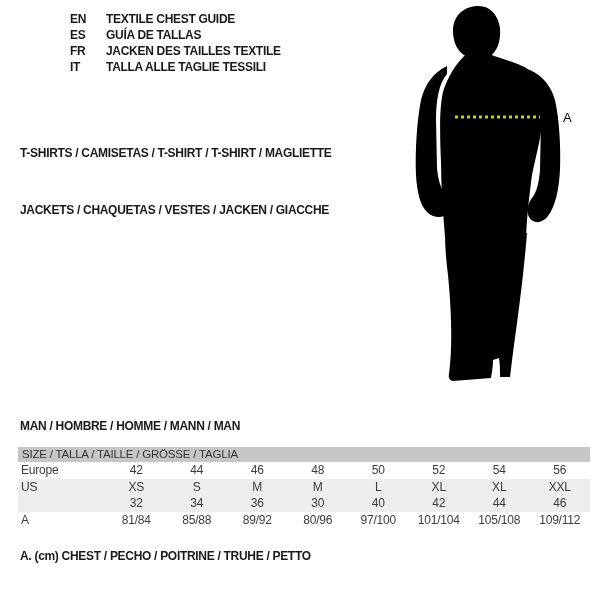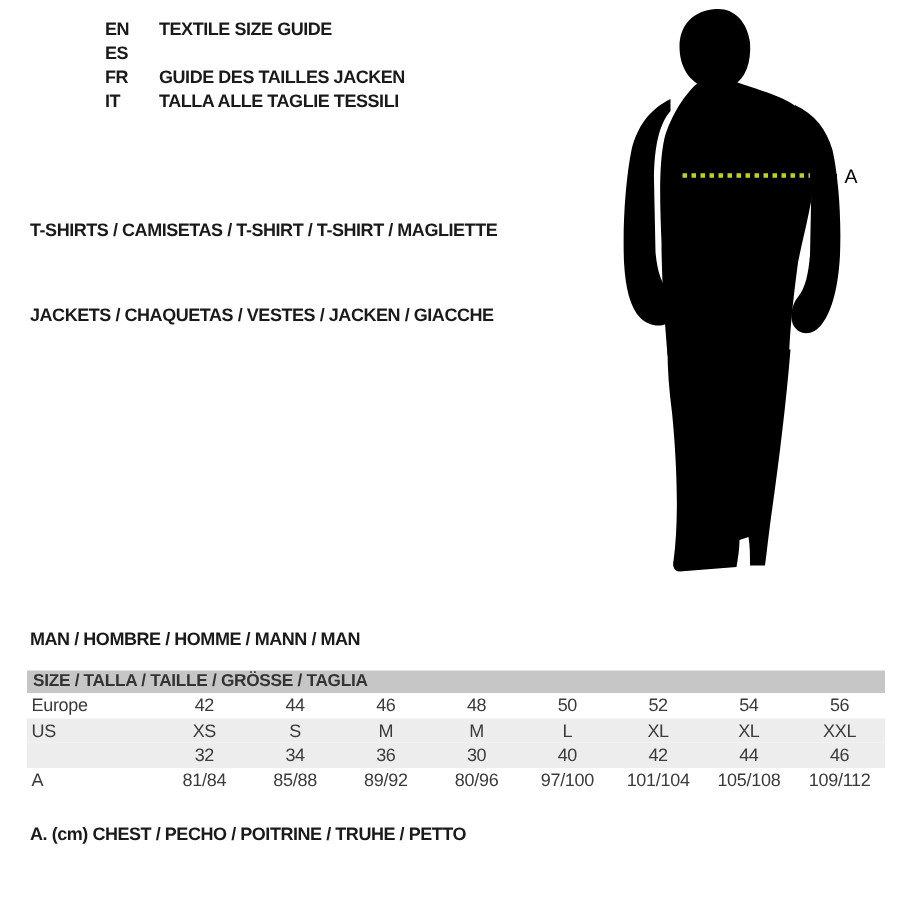--- a/index.html
+++ b/index.html
@@ -42,21 +42,21 @@
     position: absolute; left: 20px; top: 419px;
     font-size: 12px; font-weight: 700; letter-spacing: -0.3px;
   }
 
   .size-table {
     position: absolute; left: 18px; top: 447px; width: 572px;
   }
   .thead {
     height: 15px; line-height: 15px;
     background: var(--header-bg);
-    font-size: 11.5px; font-weight: 700; letter-spacing: -0.2px;
+    font-size: 11.5px; font-weight: 400; letter-spacing: -0.2px;
     color: #333333;
     padding-left: 4px;
   }
   .trow {
     display: flex; height: 16.5px; line-height: 16.5px;
     font-size: 12px; color: var(--text-table); letter-spacing: -0.2px; justify-content: flex-end;
   }
   .trow.shade { background: var(--row-shade); }
   .tlabel { width: 88px; padding-left: 3px; }
   .tcell { flex: 1; text-align: center; }
@@ -65,28 +65,29 @@
     position: absolute; left: 20px; top: 549px;
     font-size: 12px; font-weight: 700; letter-spacing: -0.3px;
   }
 </style>
 </head>
 <body>
 
 <div class="lang-block">
     <div class="lang-row">
       <div class="lang-code">EN</div>
-      <div class="lang-label">TEXTILE SIZE GUIDE</div>
+      <div class="lang-label">TEXTILE CHEST GUIDE</div>
     </div>
     <div class="lang-row">
       <div class="lang-code">ES</div>
+      <div class="lang-label">GUÍA DE TALLAS</div>
     </div>
     <div class="lang-row">
       <div class="lang-code">FR</div>
-      <div class="lang-label">GUIDE DES TAILLES JACKEN</div>
+      <div class="lang-label">JACKEN DES TAILLES TEXTILE</div>
     </div>
     <div class="lang-row">
       <div class="lang-code">IT</div>
       <div class="lang-label">TALLA ALLE TAGLIE TESSILI</div>
     </div>
   </div>
 
 <div class="cat-block">
     <div class="cat-line">T-SHIRTS / CAMISETAS / T-SHIRT / T-SHIRT / MAGLIETTE</div>
     <div class="cat-line">JACKETS / CHAQUETAS / VESTES / JACKEN / GIACCHE</div>

